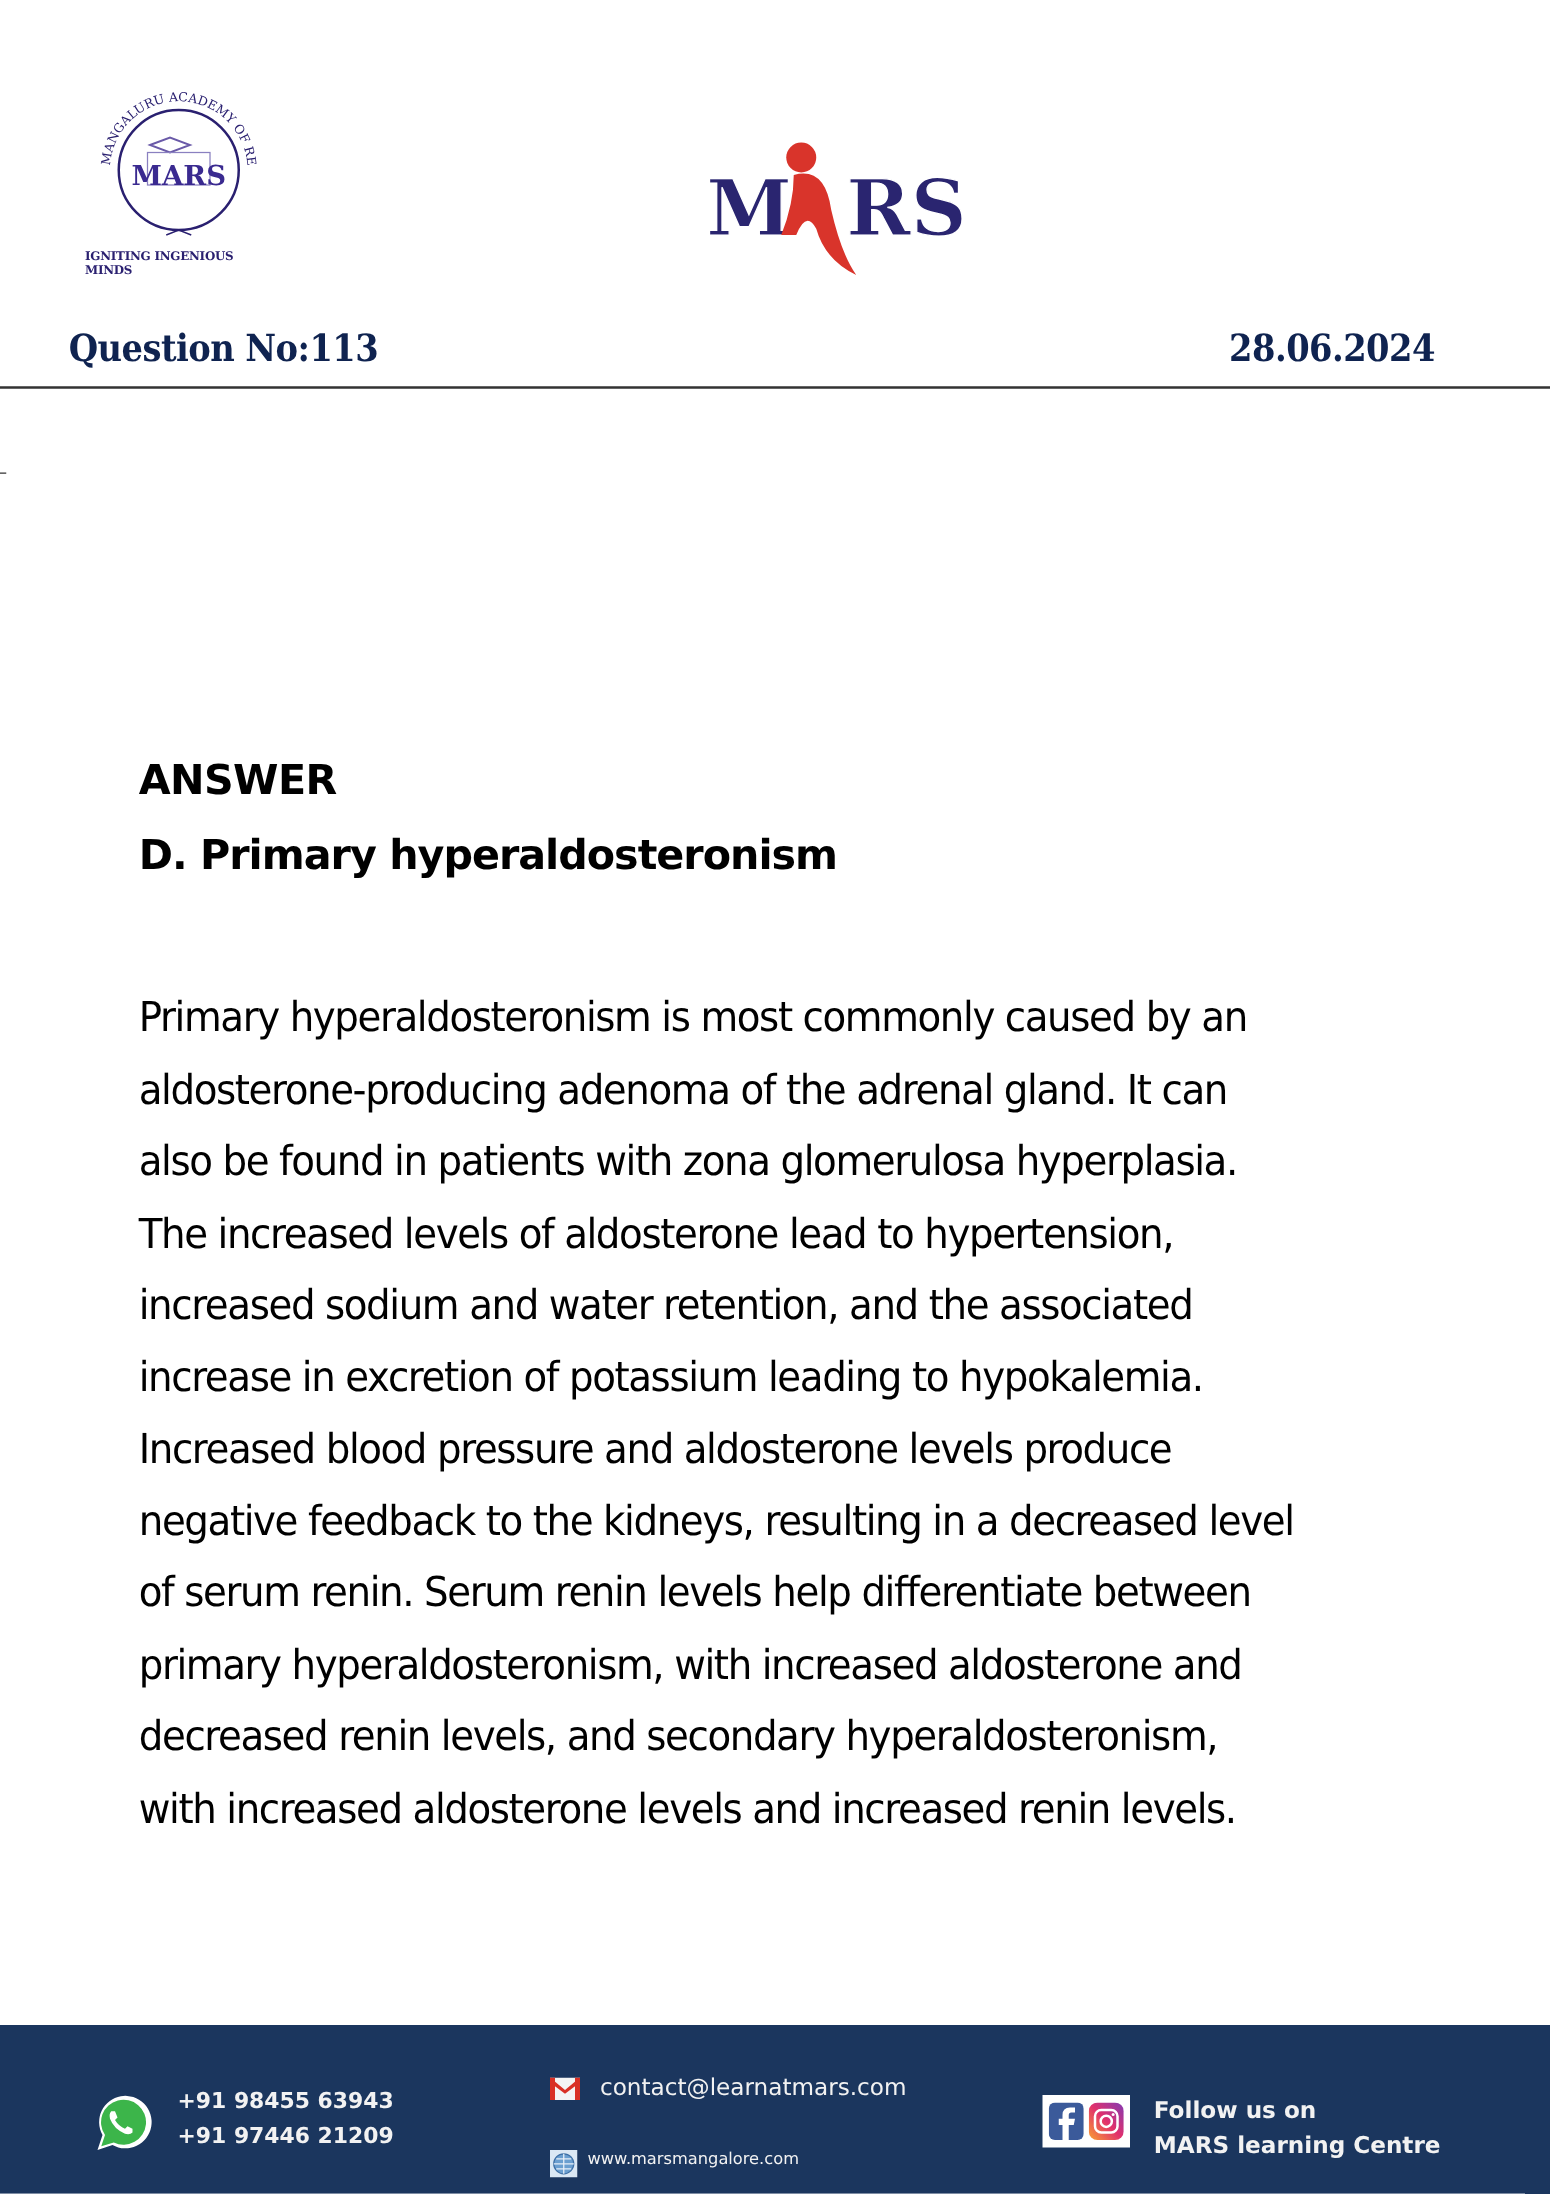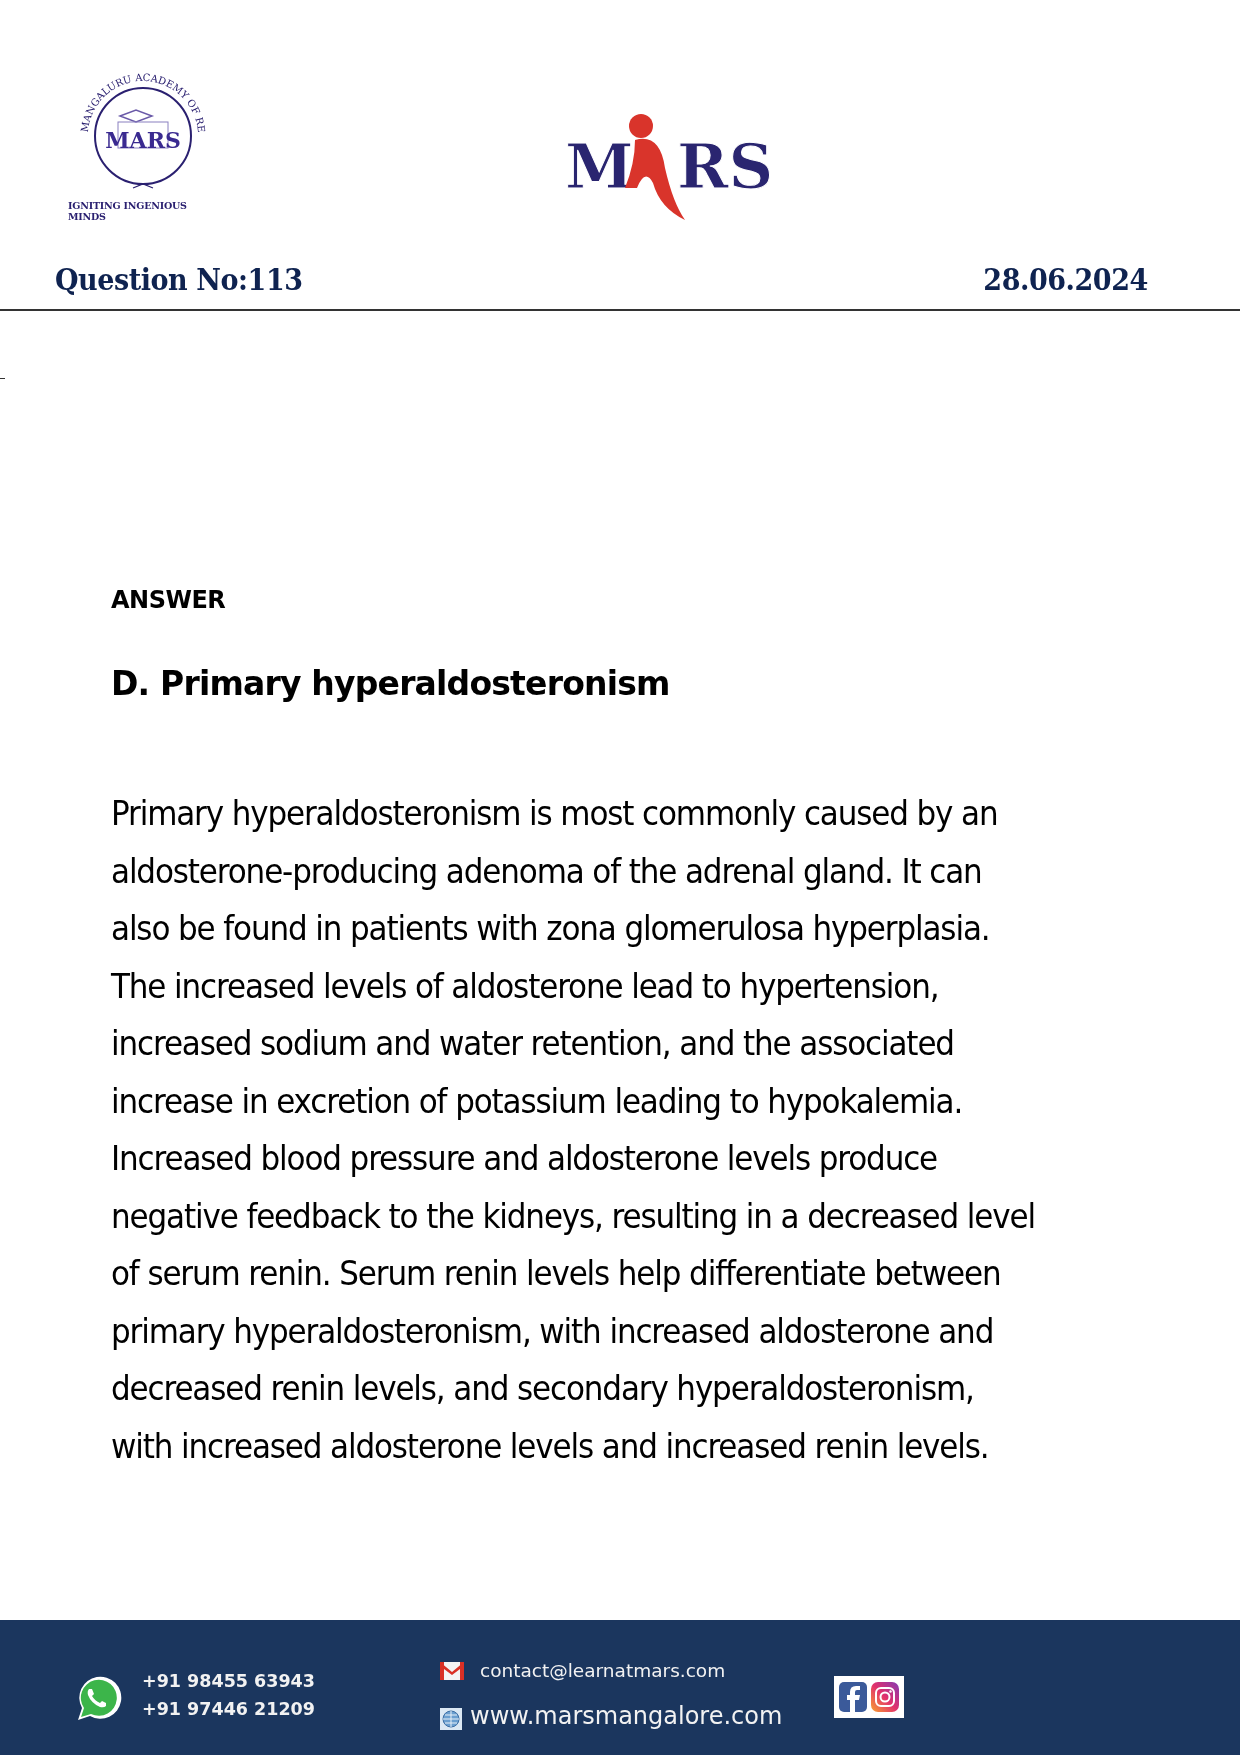--- a/index.html
+++ b/index.html
@@ -23,42 +23,42 @@
   }
   .dline {
     position:absolute; right:92px; top:262px;
     font-family:"DejaVu Serif", serif; font-weight:bold; font-size:30px; color:#0f2350;
     letter-spacing:-0.5px; transform:scaleX(0.9); transform-origin:right center;
   }
   .rule { position:absolute; left:0; top:309px; width:1240px; height:2px; background:#333; }
   .tick { position:absolute; left:0; top:378px; width:5px; height:1px; background:#333; }
 
   .answer-heading {
-    position:absolute; left:111px; top:586px;
-    font-family:"DejaVu Sans", sans-serif; font-weight:bold; font-size:24px; letter-spacing:-0.5px;
+    position:absolute; left:111px; top:604px;
+    font-family:"DejaVu Sans", sans-serif; font-weight:bold; font-size:33px; letter-spacing:-0.5px;
   }
   .answer-choice {
     position:absolute; left:111px; top:664px;
     font-family:"DejaVu Sans", sans-serif; font-weight:bold; font-size:33px; letter-spacing:-0.8px;
   }
   .explanation { position:absolute; left:111px; top:745px; width:1080px;margin-top:47px; }
   .explanation .line {
     display:block; height:57.5px; line-height:44px;
     font-family:"DejaVu Sans", sans-serif; font-size:33px; letter-spacing:-1.2px; white-space:nowrap;
     transform:scaleX(0.94); transform-origin:left center;
   }
 
   .footer {
     position:absolute; left:0; top:1620px; width:1240px; height:135px; background:#1b365e;
   }
   .ft { position:absolute; color:#f2f2f2; font-family:"DejaVu Sans", sans-serif; }
   .phones { left:142px; top:47px; font-weight:bold; font-size:17.5px; line-height:28px; }
   .wa-icon { position:absolute; left:70px; top:52px; width:52px; height:52px; }
   .mail-row { left:440px; top:40px; font-size:18.5px; display:flex; align-items:center; gap:16px; }
-  .web-row { left:440px; top:82px; font-size:24px; display:flex; align-items:flex-end; gap:8px; }
+  .web-row { left:440px; top:100px; font-size:13px; display:flex; align-items:flex-start; gap:8px; }
   .social-box { position:absolute; left:834px; top:56px; width:70px; height:42px; background:#fff; display:flex; align-items:center; justify-content:center; gap:4px; }
   .follow { left:923px; top:55px; font-weight:bold; font-size:18.5px; line-height:28px; }
 </style>
 </head>
 <body>
 
 <div class="logo-left">
   <svg width="150" height="130" viewBox="0 0 150 130">
     <defs>
       <path id="arc" d="M 20 70 A 55 55 0 1 1 130 70"></path>
@@ -150,13 +150,17 @@
           <stop offset="0.5" stop-color="#e1306c"></stop>
           <stop offset="1" stop-color="#833ab4"></stop>
         </linearGradient>
       </defs>
       <rect x="0" y="0" width="28" height="30" rx="7" fill="url(#ig)"></rect>
       <rect x="5" y="6" width="18" height="18" rx="5" fill="none" stroke="#fff" stroke-width="2"></rect>
       <circle cx="14" cy="15" r="4.5" fill="none" stroke="#fff" stroke-width="2"></circle>
       <circle cx="19.5" cy="9.5" r="1.2" fill="#fff"></circle>
     </svg>
   </div>
+  <div class="ft follow">
+    <div>Follow us on</div>
+    <div>MARS learning Centre</div>
+  </div>
 </div>
 
 </body></html>

